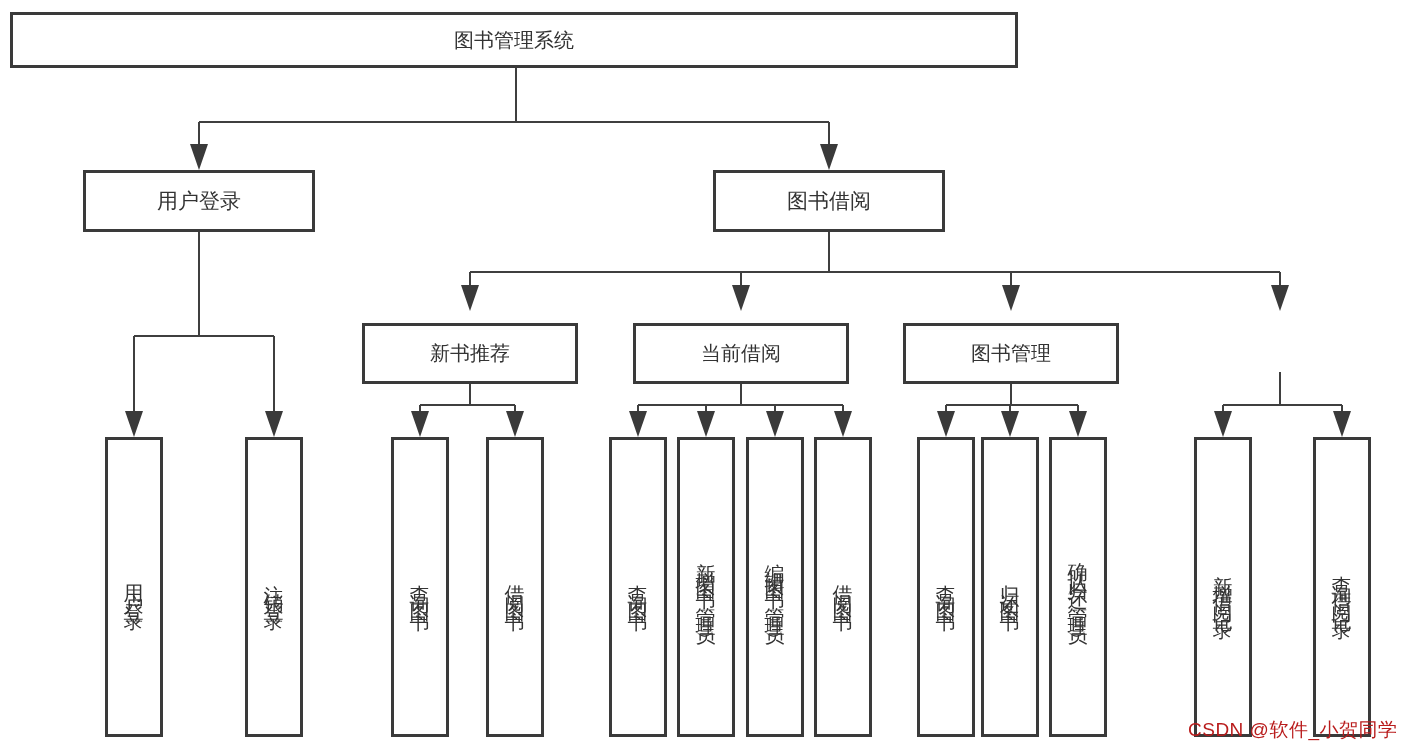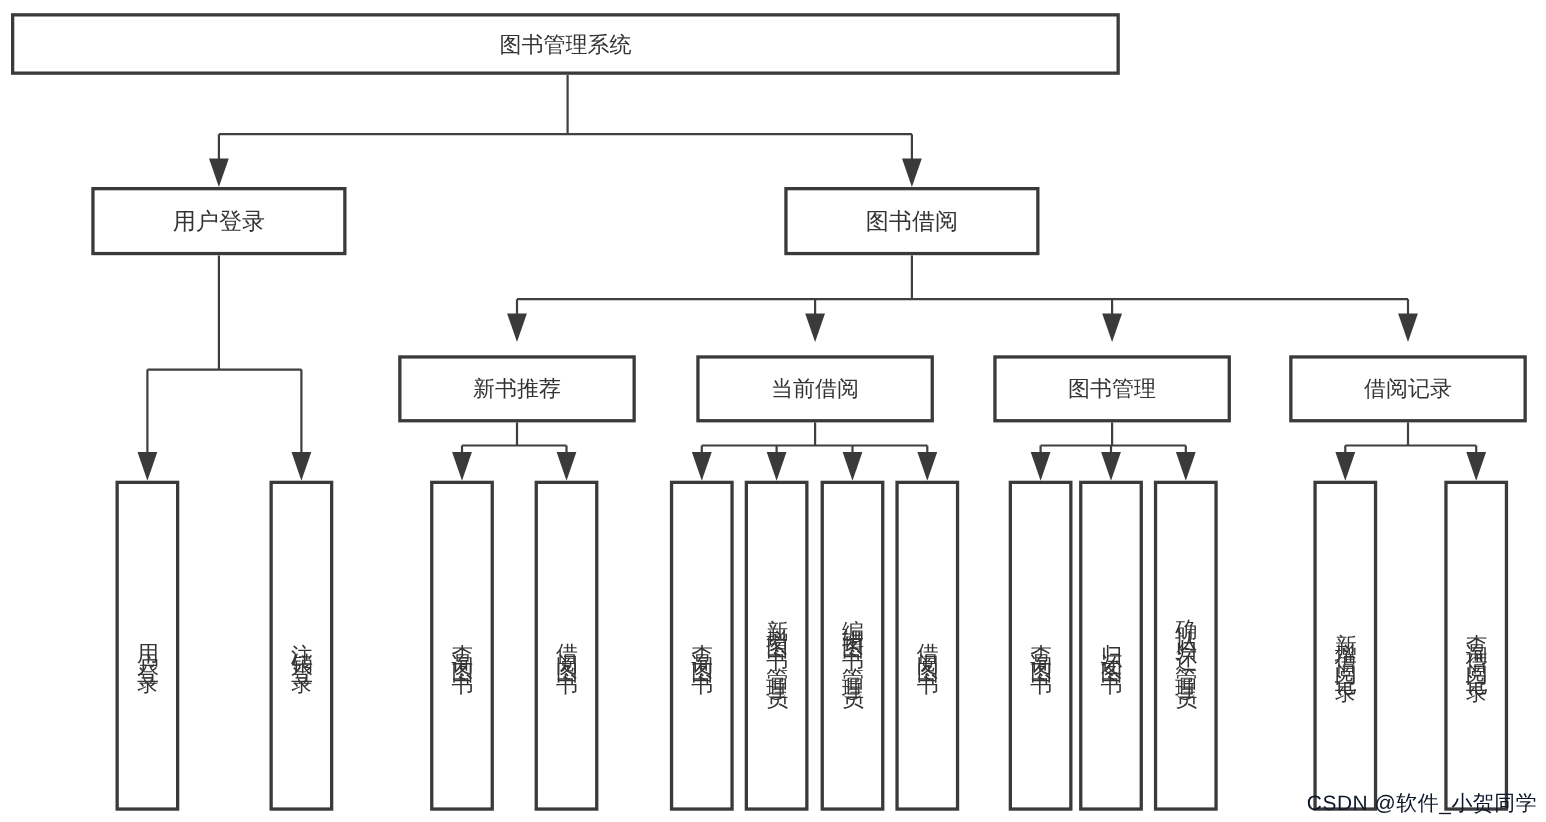--- a/index.html
+++ b/index.html
@@ -19,21 +19,21 @@
   .node-l2     { top: 170px; width: 232px; height: 62px; font-size: 21px; }
   .node-l3     { top: 311px; width: 216px; height: 61px; font-size: 20px; margin-top: 12px; }
   .leaf        { top: 437px; width: 58px;  height: 300px; }
   .vtext {
     writing-mode: vertical-rl; text-orientation: mixed;
     font-size: 20px; letter-spacing: 9px; color: #333333;
     line-height: 1.0; white-space: nowrap;
   }
   #watermark {
     position: absolute; left: 1188px; top: 717px; z-index: 2;
-    font-size: 19px; color: #0f172a; letter-spacing: 0.5px;
+    font-size: 19px; color: #b91c1c; letter-spacing: 0.5px;
     white-space: nowrap;
   }
 </style>
 </head>
 <body>
 
 <div id="canvas">
 
   <svg id="connector-layer" width="1405" height="747" viewBox="0 0 1405 747">
     <g stroke="#3f3f3f" stroke-width="2" fill="none">
@@ -81,23 +81,20 @@
 
   <div class="node node-l3" style="left:362px">
     <span>新书推荐</span>
   </div>
   <div class="node node-l3" style="left:633px">
     <span>当前借阅</span>
   </div>
   <div class="node node-l3" style="left:903px">
     <span>图书管理</span>
   </div>
-  <div class="node node-l3" style="left:1172px">
-    <span>借阅记录</span>
-  </div>
 
   <div class="node leaf" style="left:105px">
     <span class="vtext">用户登录</span>
   </div>
   <div class="node leaf" style="left:245px">
     <span class="vtext">注销登录</span>
   </div>
 
   <div class="node leaf" style="left:391px">
     <span class="vtext">查询图书</span>

